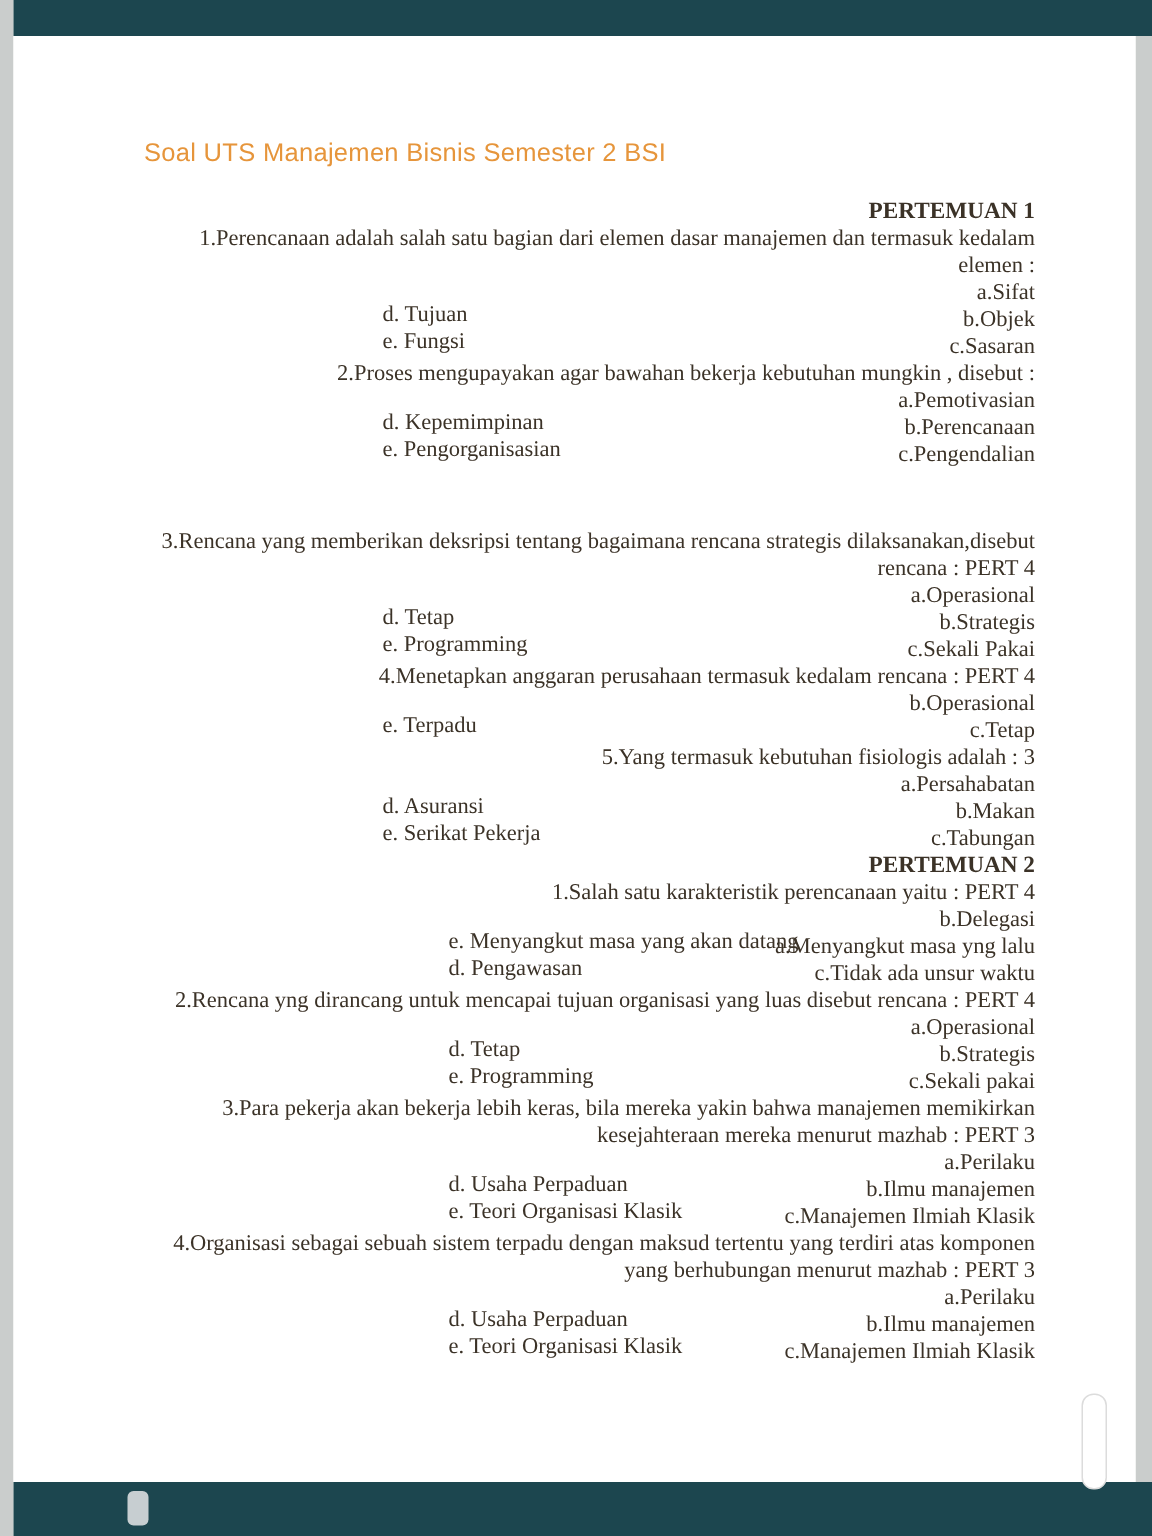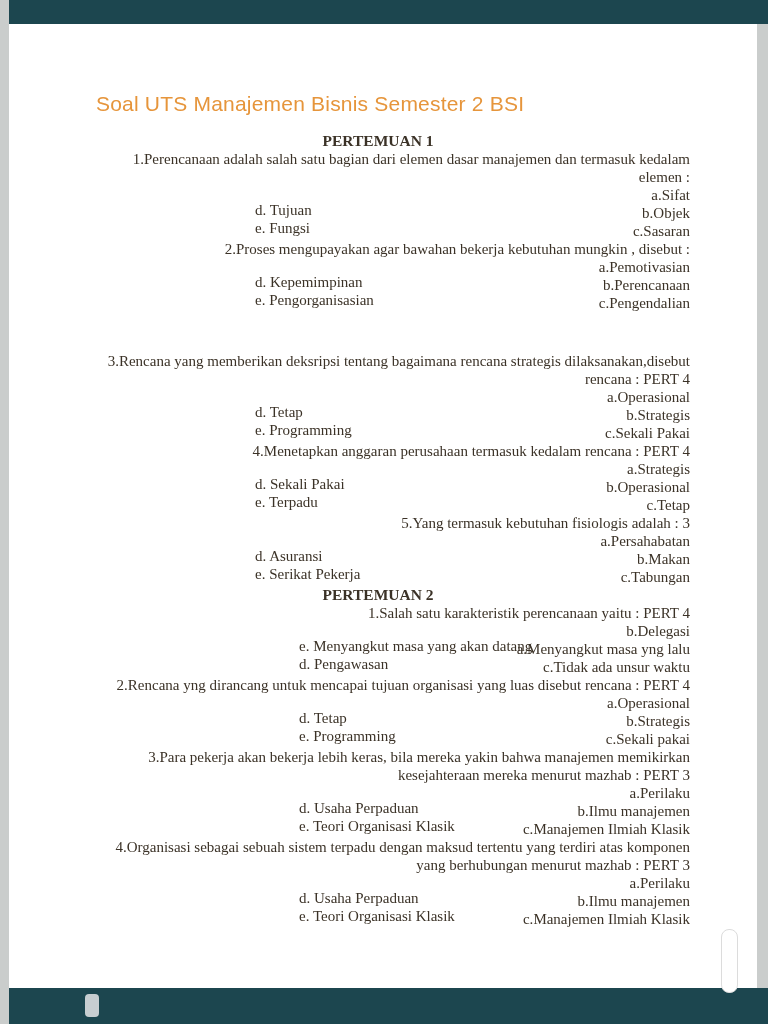--- a/index.html
+++ b/index.html
@@ -16,28 +16,28 @@
   .page{position:absolute;left:9px;top:24px;width:748px;height:964px;background:#ffffff;}
   .scroll-thumb{position:absolute;left:721px;top:929px;width:15px;height:62px;background:#ffffff;
     border:1px solid #dcdcdc;border-radius:8px;z-index:6;}
   .bottom-pill{position:absolute;left:85px;top:994px;width:14px;height:23px;background:var(--pill);
     border-radius:4px;z-index:7;}
 
   
   .title{
     position:absolute;left:96px;top:92px;z-index:2;
     font-family:"Liberation Sans", sans-serif;
-    font-size:21px;color:var(--accent);letter-spacing:.2px;white-space:nowrap;
+    font-size:17px;color:var(--accent);letter-spacing:.2px;white-space:nowrap;
   }
   .rows{
     position:absolute;left:66px;top:132px;width:624px;z-index:2;
     font-size:15px;line-height:18px;color:var(--text);
   }
   .row{position:relative;height:18px;white-space:nowrap;text-align:right;}
-  .row.heading{text-align:center;font-weight:700;font-size:15.5px;}
+  .row.heading{text-align:right;font-weight:700;font-size:15.5px;}
   .letter{display:inline-block;width:25px;}
   .b{font-weight:400;}
   .col2{position:absolute;left:189px;top:15px;}
   .s2 .col2{left:233px;}
   .gap{width:100%;}
 </style>
 </head>
 <body>
 
 <div class="strip-left"></div>
@@ -60,21 +60,20 @@
     <div class="row opt"><span class="letter">a.</span><span class="b">Pemotivasian</span><span class="col2 ">d. Kepemimpinan</span></div>
     <div class="row opt"><span class="letter">b.</span><span class="">Perencanaan</span><span class="col2 ">e. Pengorganisasian</span></div>
     <div class="row opt"><span class="letter">c.</span><span class="">Pengendalian</span></div>
     <div class="gap" style="height: 40px;"></div>
     <div class="row q"><span class="letter">3.</span><span>Rencana yang memberikan deksripsi tentang bagaimana rencana strategis dilaksanakan,disebut</span></div>
     <div class="row q"><span class="letter"></span><span>rencana : </span><span class="b">PERT 4</span></div>
     <div class="row opt"><span class="letter">a.</span><span class="b">Operasional</span><span class="col2 ">d. Tetap</span></div>
     <div class="row opt"><span class="letter">b.</span><span class="">Strategis</span><span class="col2 ">e. Programming</span></div>
     <div class="row opt"><span class="letter">c.</span><span class="">Sekali Pakai</span></div>
     <div class="row q"><span class="letter">4.</span><span>Menetapkan anggaran perusahaan termasuk kedalam rencana : </span><span class="b">PERT 4</span></div>
-    <div class="row opt"><span class="letter">a.</span><span class="">Strategis</span><span class="col2 b">d. Sekali Pakai</span></div>
     <div class="row opt"><span class="letter">b.</span><span class="">Operasional</span><span class="col2 ">e. Terpadu</span></div>
     <div class="row opt"><span class="letter">c.</span><span class="">Tetap</span></div>
     <div class="row q"><span class="letter">5.</span><span>Yang termasuk kebutuhan fisiologis adalah : 3</span></div>
     <div class="row opt"><span class="letter">a.</span><span class="">Persahabatan</span><span class="col2 ">d. Asuransi</span></div>
     <div class="row opt"><span class="letter">b.</span><span class="">Makan</span><span class="col2 ">e. Serikat Pekerja</span></div>
     <div class="row opt"><span class="letter">c.</span><span class="">Tabungan</span></div>
     <div class="row heading"><span>PERTEMUAN 2</span></div>
     <div class="row q"><span class="letter">1.</span><span>Salah satu karakteristik perencanaan yaitu : </span><span class="b">PERT 4</span></div>
     <div class="row opt s2"><span class="letter">b.</span><span class="">Delegasi</span><span class="col2 b">e. Menyangkut masa yang akan datang</span></div>
     <div class="row opt s2"><span class="letter">a.</span><span class="">Menyangkut masa yng lalu</span><span class="col2 ">d. Pengawasan</span></div>

